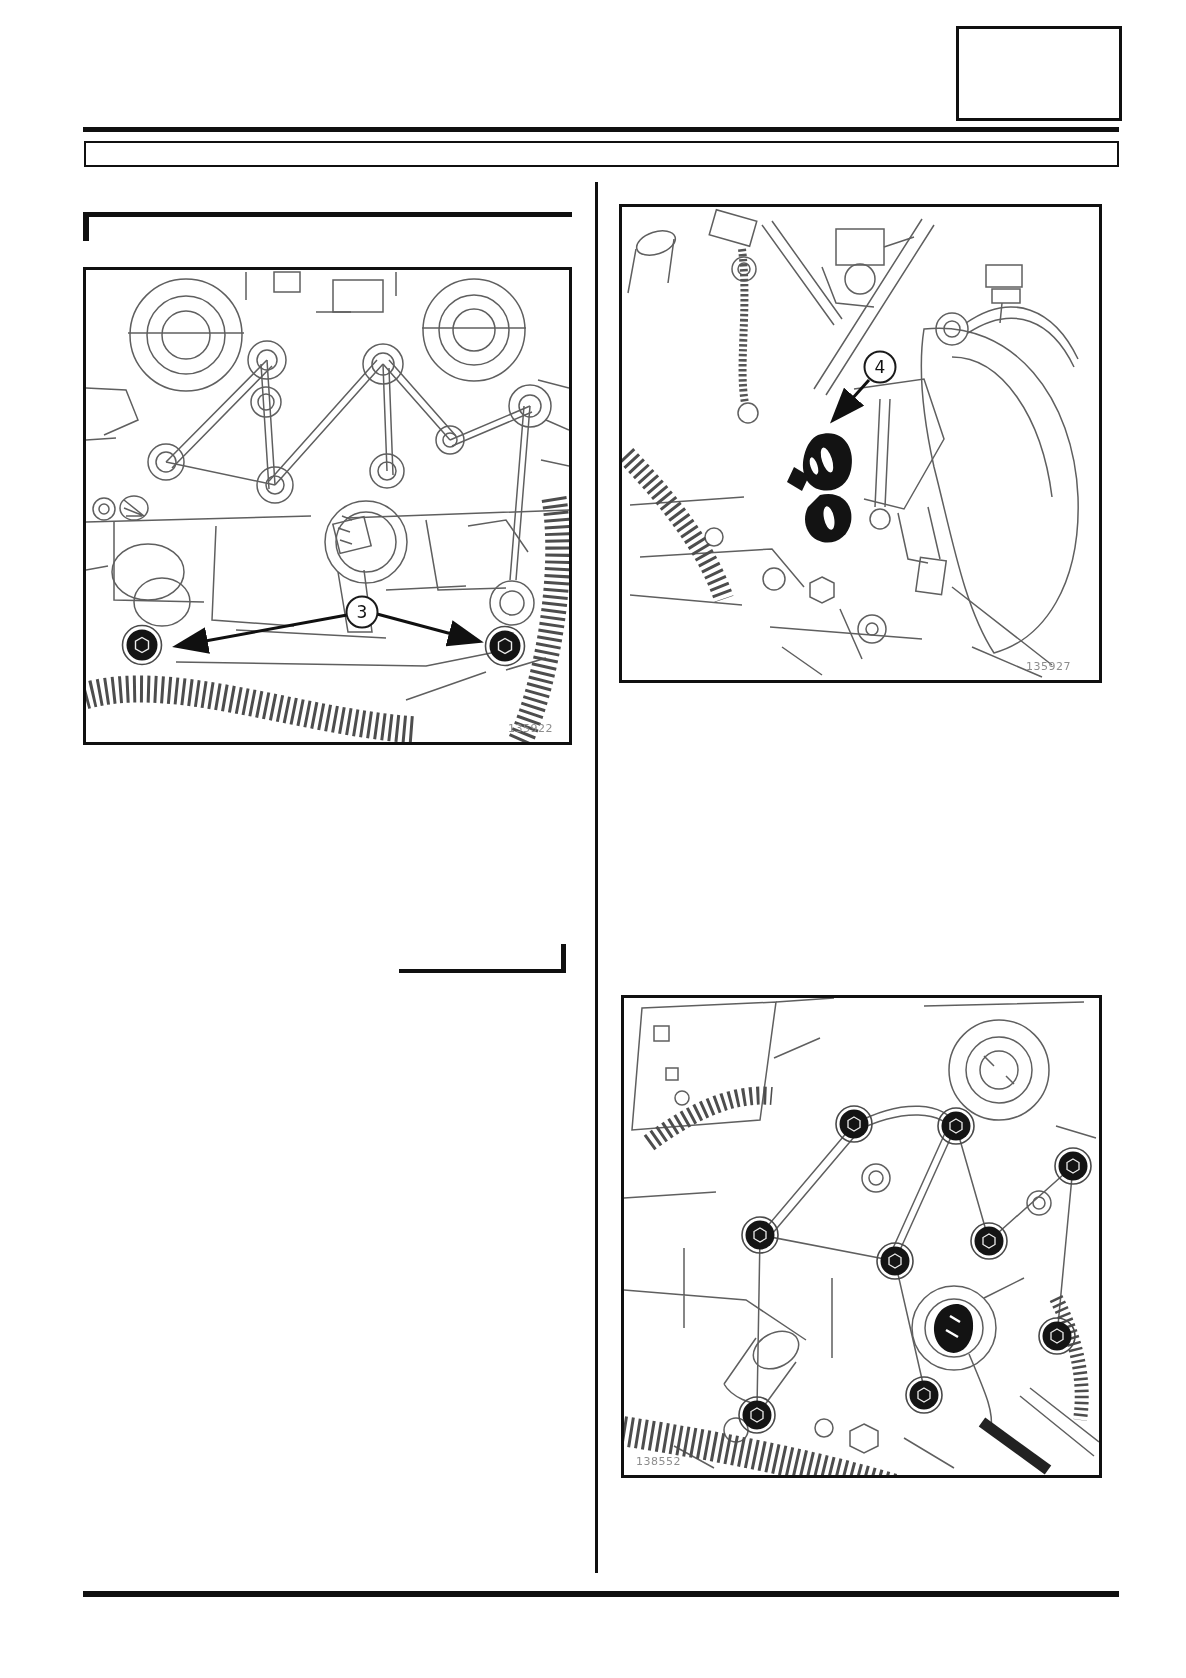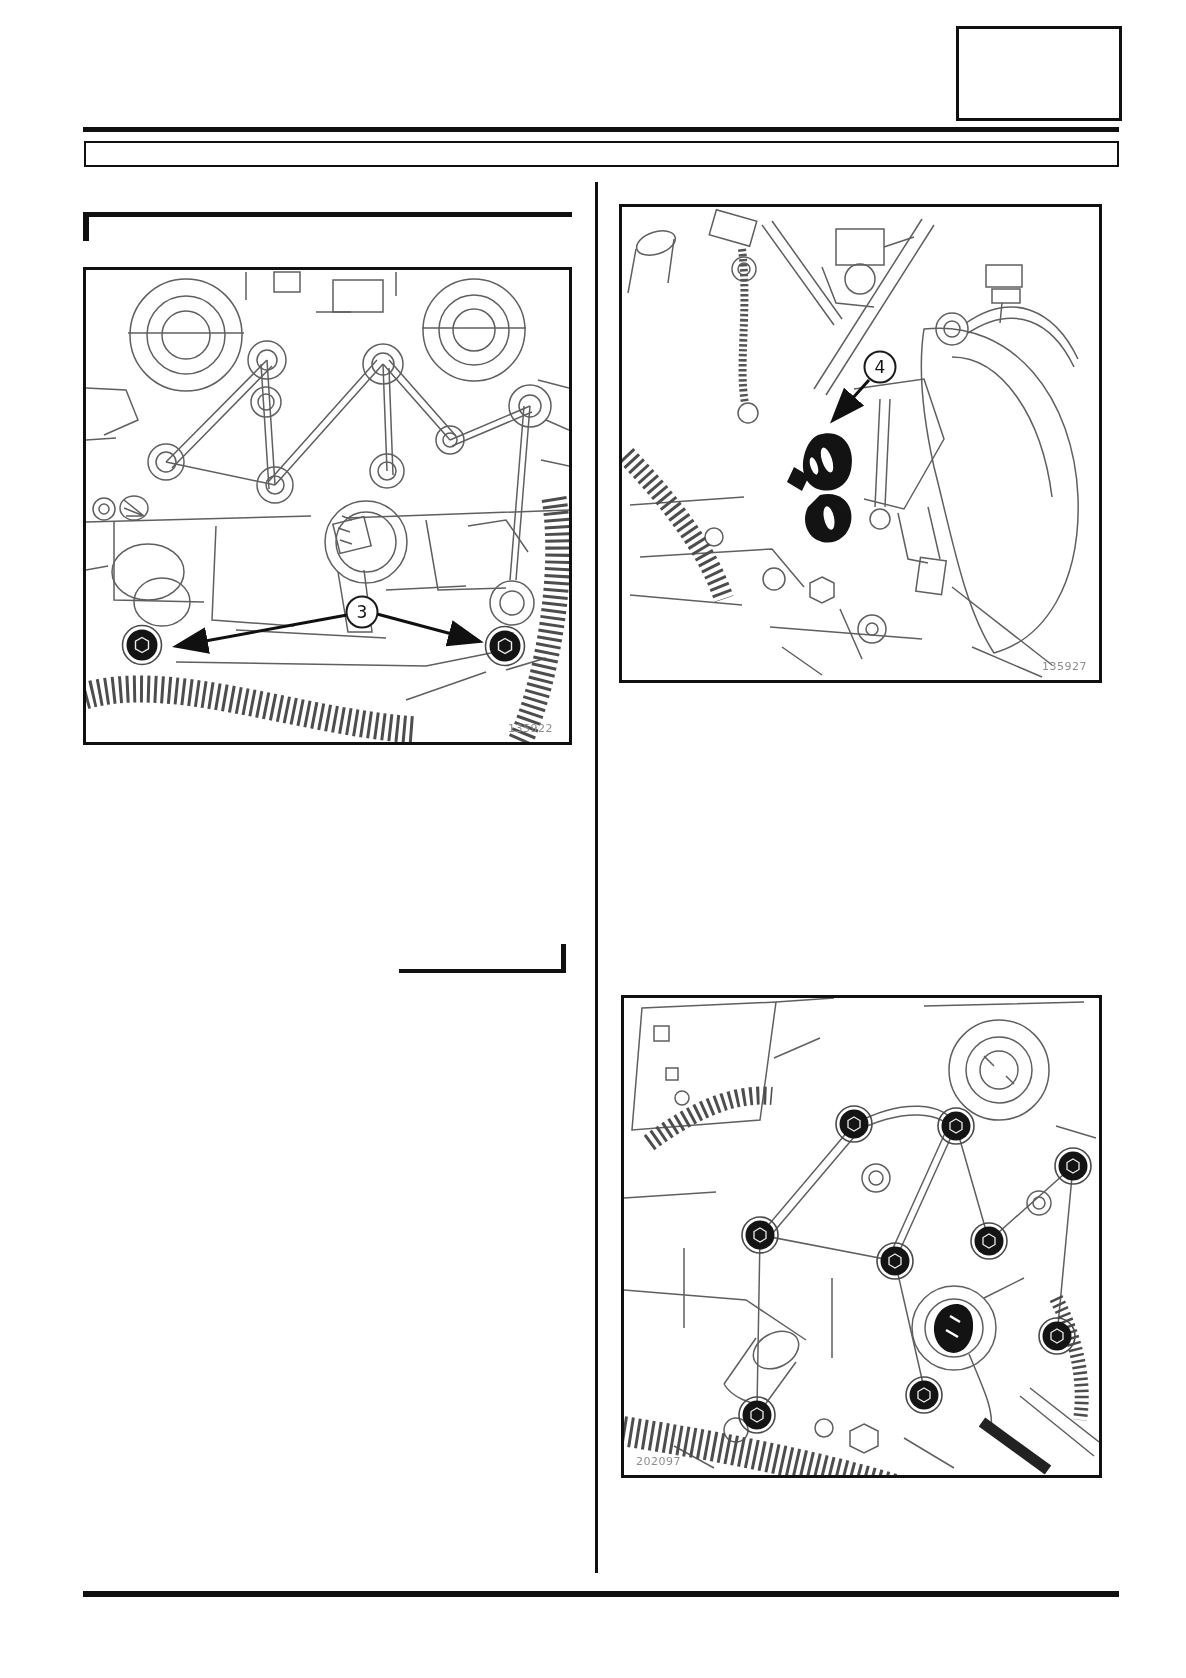--- a/index.html
+++ b/index.html
@@ -30,21 +30,21 @@
   .fig-left{left:83px;top:267px;width:483px;height:472px;}
   .fig-top-right{left:619px;top:204px;width:477px;height:473px;}
   .fig-bottom-right{left:621px;top:995px;width:475px;height:477px;}
   .figure svg{display:block;width:100%;height:100%;}
   .fig-num{
     position:absolute;
     font-size:11px;color:#8d8d8d;letter-spacing:.5px;
     font-family:"DejaVu Sans", sans-serif;
   }
   .fig-num.br{right:16px;bottom:7px;text-align:center;}
-  .fig-num.br2{right:12px;bottom:7px;margin-top:7px;}
+  .fig-num.br2{right:28px;bottom:7px;margin-top:7px;}
   .fig-num.bl{left:12px;bottom:7px;}
   
   .end-mark-line{left:399px;top:969px;width:167px;height:4px;background:#101010;}
   .end-mark-tick{left:561px;top:944px;width:5px;height:29px;background:#101010;}
   .bottom-rule{left:83px;top:1591px;width:1036px;height:6px;background:#101010;}
 </style>
 </head>
 <body>
 
 <div class="page">
@@ -289,18 +289,18 @@
         <use href="#bolt-b" x="332" y="128"></use>
         <use href="#bolt-b" x="449" y="168"></use>
         <use href="#bolt-b" x="136" y="237"></use>
         <use href="#bolt-b" x="271" y="263"></use>
         <use href="#bolt-b" x="365" y="243"></use>
         <use href="#bolt-b" x="433" y="338"></use>
         <use href="#bolt-b" x="300" y="397"></use>
         <use href="#bolt-b" x="133" y="417"></use>
       </g>
     </svg>
-    <span class="fig-num bl">202097</span>
+    <span class="fig-num bl">138552</span>
   </div>
 
   <div class="abs bottom-rule"></div>
 
 </div>
 
 </body></html>

